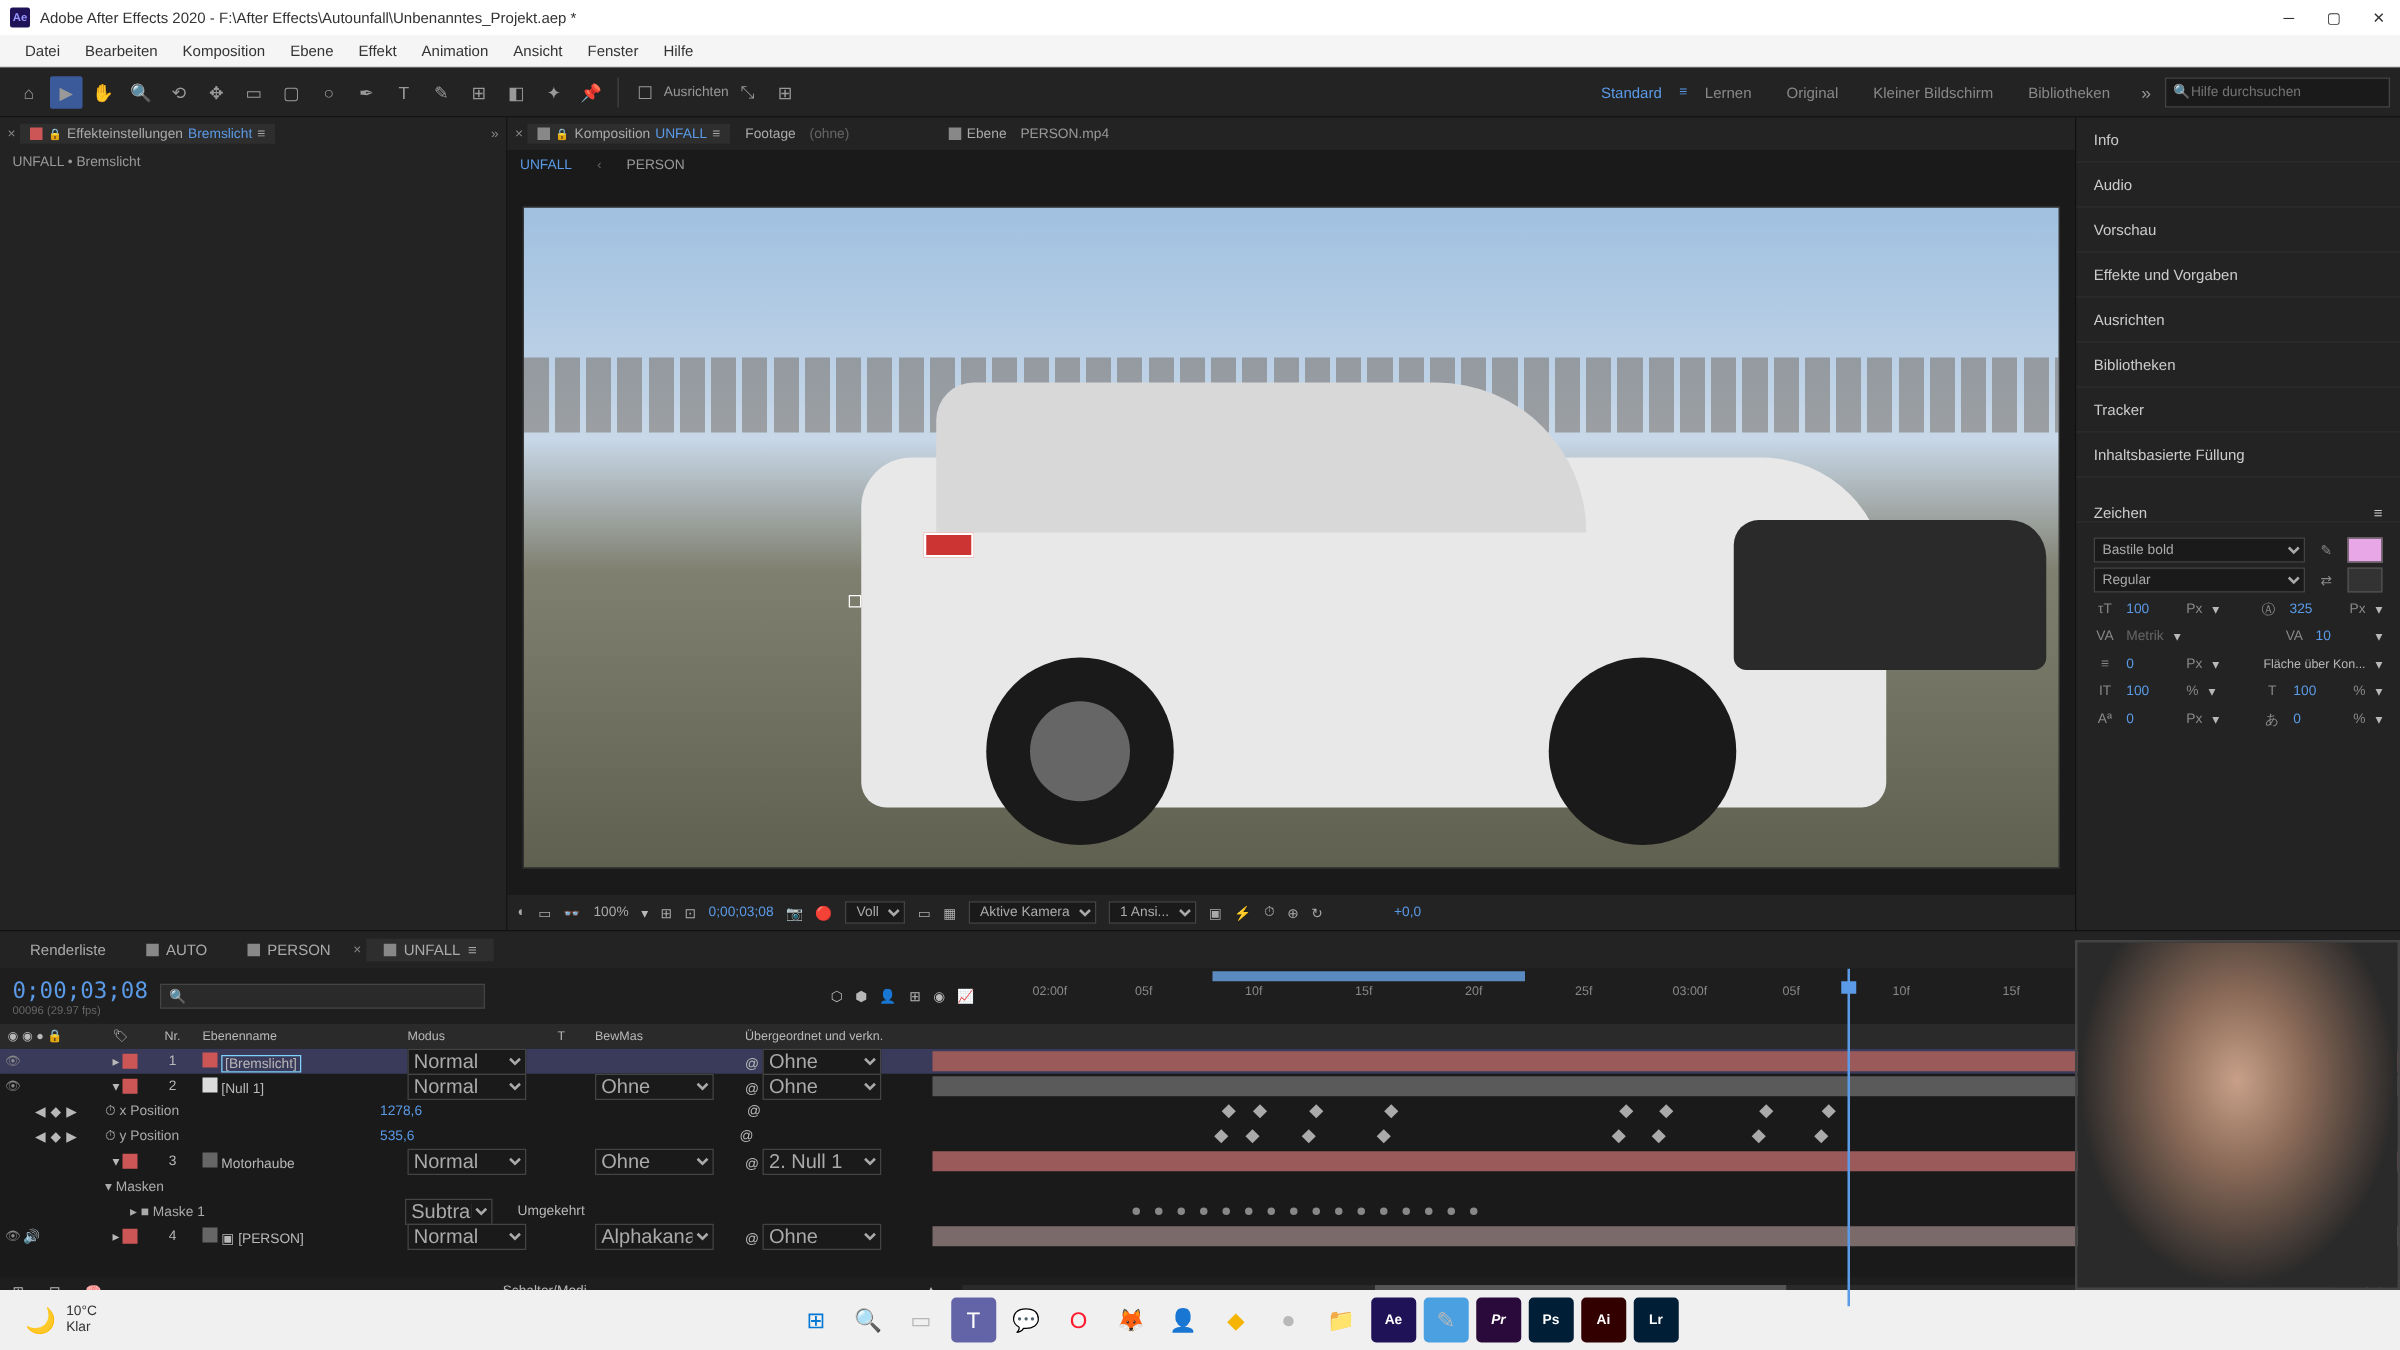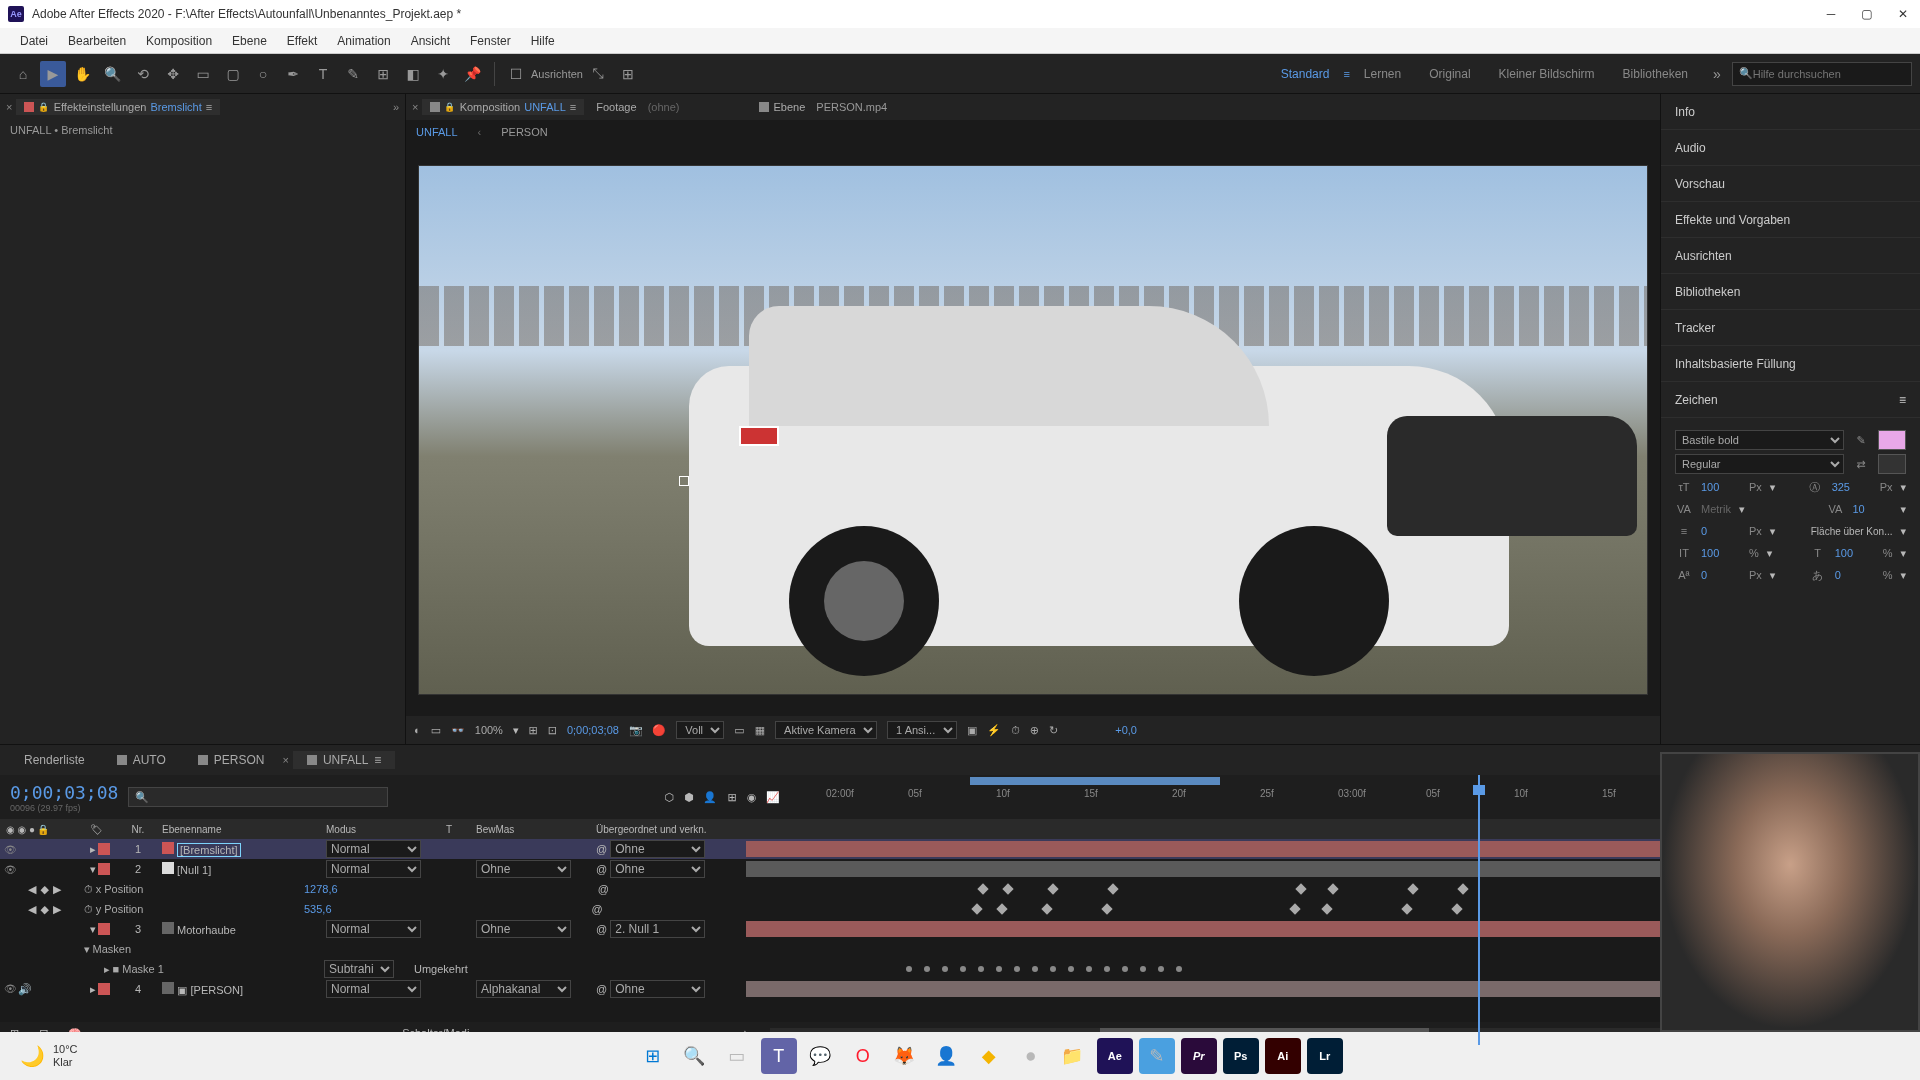--- a/index.html
+++ b/index.html
@@ -112,21 +112,21 @@
 .kf { position: absolute; top: 6px; width: 8px; height: 8px; background: #aaa; transform: rotate(45deg); }
 .kf.circle { border-radius: 50%; transform: none; background: #888; width: 6px; height: 6px; top: 7px; }
 
 .toggles { display: flex; gap: 2px; padding: 0 4px; width: 90px; }
 .eye { color: #888; font-size: 10px; }
 .color-tag { width: 12px; height: 12px; }
 .color-tag.red { background: #cc5555; }
 .color-tag.white { background: #ddd; }
 .color-tag.gray { background: #666; }
 
-select.mode-sel { background: #1a1a1a; border: 1px solid #444; color: #aaa; font-size: 12px; width: 95px; }
+select.mode-sel { background: #1a1a1a; border: 1px solid #444; color: #aaa; font-size: 16px; width: 95px; }
 
 .timeline-footer { height: 22px; display: flex; align-items: center; background: #1e1e1e; padding: 0 10px; gap: 20px; }
 .scrollbar-h { flex: 1; height: 10px; background: #2a2a2a; position: relative; }
 .scrollbar-h .thumb { position: absolute; left: 30%; width: 30%; height: 100%; background: #555; }
 
 
 .taskbar { position: absolute; bottom: 0; left: 0; right: 0; height: 48px; background: #f0f0f0; display: flex; align-items: center; padding: 0 20px; }
 .weather { display: flex; align-items: center; gap: 8px; }
 .weather-icon { font-size: 20px; }
 .weather-text { font-size: 11px; color: #333; line-height: 1.2; }
@@ -279,21 +279,21 @@
 
   <div class="right-panel">
     <div class="right-panel-item">Info</div>
     <div class="right-panel-item">Audio</div>
     <div class="right-panel-item">Vorschau</div>
     <div class="right-panel-item">Effekte und Vorgaben</div>
     <div class="right-panel-item">Ausrichten</div>
     <div class="right-panel-item">Bibliotheken</div>
     <div class="right-panel-item">Tracker</div>
     <div class="right-panel-item">Inhaltsbasierte Füllung</div>
-    <div class="right-panel-item" style="justify-content:space-between;">
+    <div class="right-panel-item" style="justify-content:space-between;align-items:flex-end;">
       <span>Zeichen</span>
       <span>≡</span>
     </div>
     <div class="char-panel">
       <div class="char-row">
         <select><option>Bastile bold</option></select>
         <span class="char-icon">✎</span>
         <div class="color-swatch"></div>
       </div>
       <div class="char-row">

